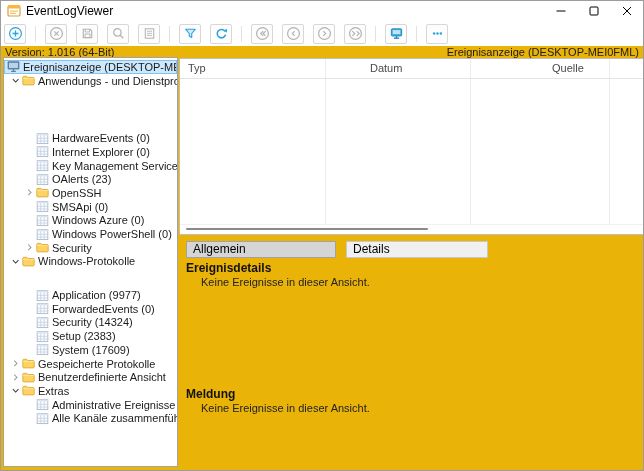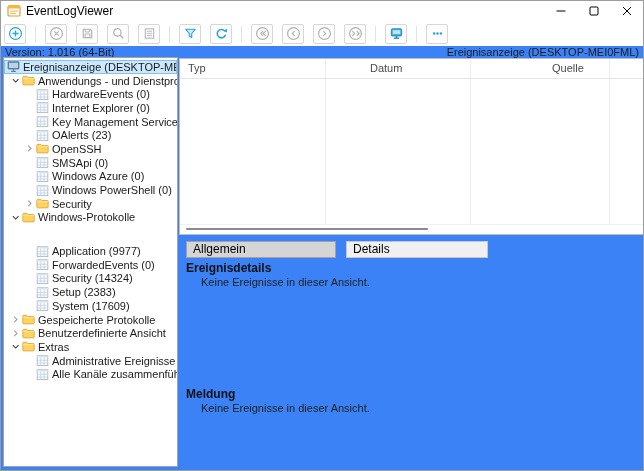--- a/index.html
+++ b/index.html
@@ -1,17 +1,17 @@
 <!DOCTYPE html>
 <html><head>
 <meta charset="utf-8">
 <style>
   html,body{margin:0;padding:0;background:#e8e8e8;}
   *{box-sizing:border-box;}
-  .window{position:relative;width:644px;height:471px;background:#3b82f6;
+  .window{position:relative;width:644px;height:471px;background:#eab308;
     border:1px solid #9c9c9c;font-family:"Liberation Sans",sans-serif;color:#1a1a1a;overflow:hidden;}
   
   .titlebar{position:absolute;left:0;top:0;right:0;height:20px;display:flex;align-items:center;background:#fff;}
   .titlebar .appicon{margin:0 5px 0 6px;display:inline-flex;}
   .titlebar .title{font-size:12px;color:#000;}
   .winctrls{margin-left:auto;display:flex;height:100%;}
   .winbtn{width:33px;height:100%;display:flex;align-items:center;justify-content:center;background:transparent;border:none;padding:0;cursor:default;}
   
   .toolbar{position:absolute;left:0;top:20px;right:0;height:25px;display:flex;align-items:center;padding-left:3px;background:#fff;}
   .tbtn{width:22px;height:20px;border:1px solid #d7d7d7;background:#fdfdfd;border-radius:2px;
@@ -219,21 +219,21 @@
           </svg>
         </span>
         <span class="ticon">
           <svg width="13" height="13" viewBox="0 0 13 13">
             <path d="M0.8 3.2c0-.5.4-.9.9-.9h3l1.2 1.2h5.4c.5 0 .9.4.9.9v5.6c0 .5-.4.9-.9.9H1.7c-.5 0-.9-.4-.9-.9z" fill="#fdd365" stroke="#dba326" stroke-width="0.8"></path>
             <path d="M1 4.6h11" stroke="#ffe79a" stroke-width="0.8"></path>
           </svg>
         </span>
         <span class="tlabel">Anwendungs - und Dienstprotokolle</span>
       </div>
-      <div class="trow" style="padding-left: 19px;">
+      <div class="trow" style="padding-left: 19px; margin-top: 44px;">
         <span class="chev"></span>
         <span class="ticon">
           <svg width="13" height="13" viewBox="0 0 13 13">
             <rect x="1.2" y="1.6" width="10.6" height="10" fill="#fafcfe" stroke="#a9b7cc" stroke-width="0.9"></rect>
             <rect x="1.2" y="1.6" width="10.6" height="1.8" fill="#dbe4ef"></rect>
             <path d="M4.7 3.4v8.2M8.2 3.4v8.2M1.2 6.3h10.6M1.2 9h10.6" stroke="#c4d0e0" stroke-width="0.8"></path>
           </svg>
         </span>
         <span class="tlabel">HardwareEvents (0)</span>
       </div>

